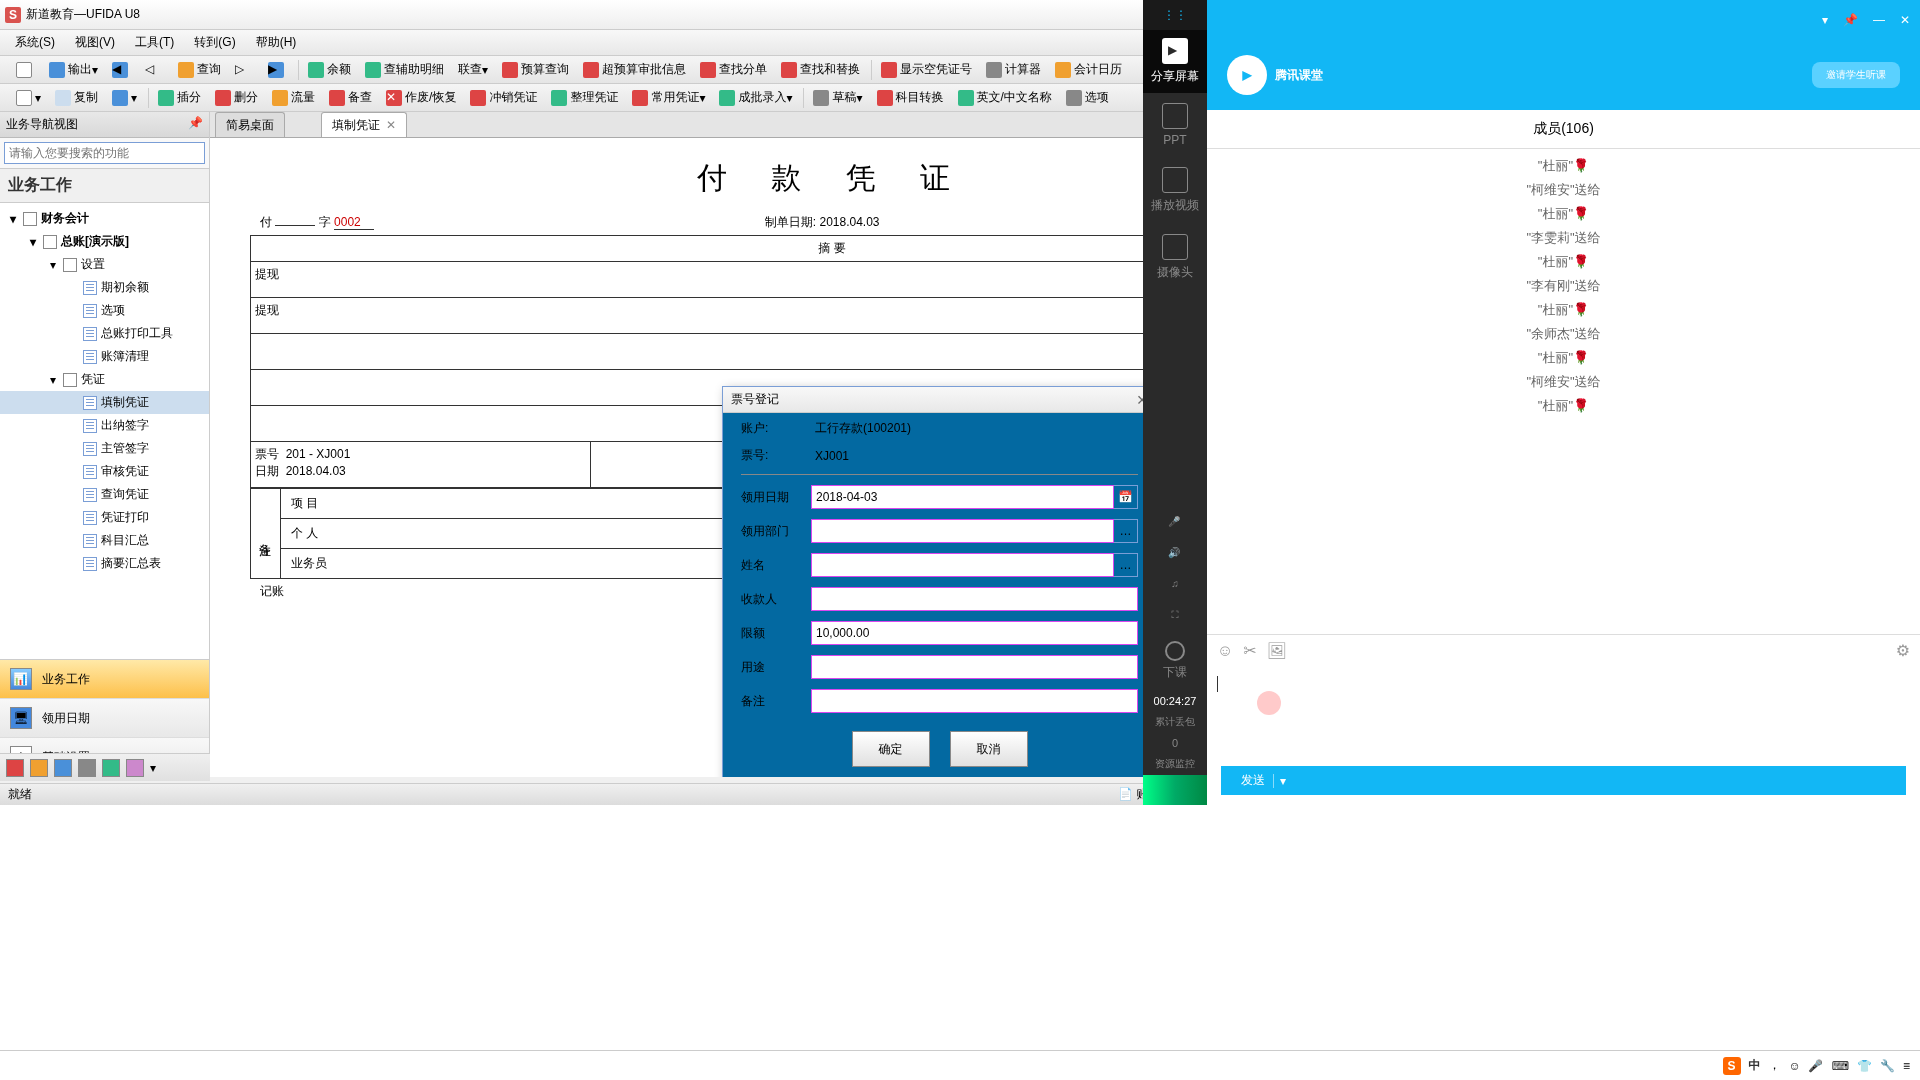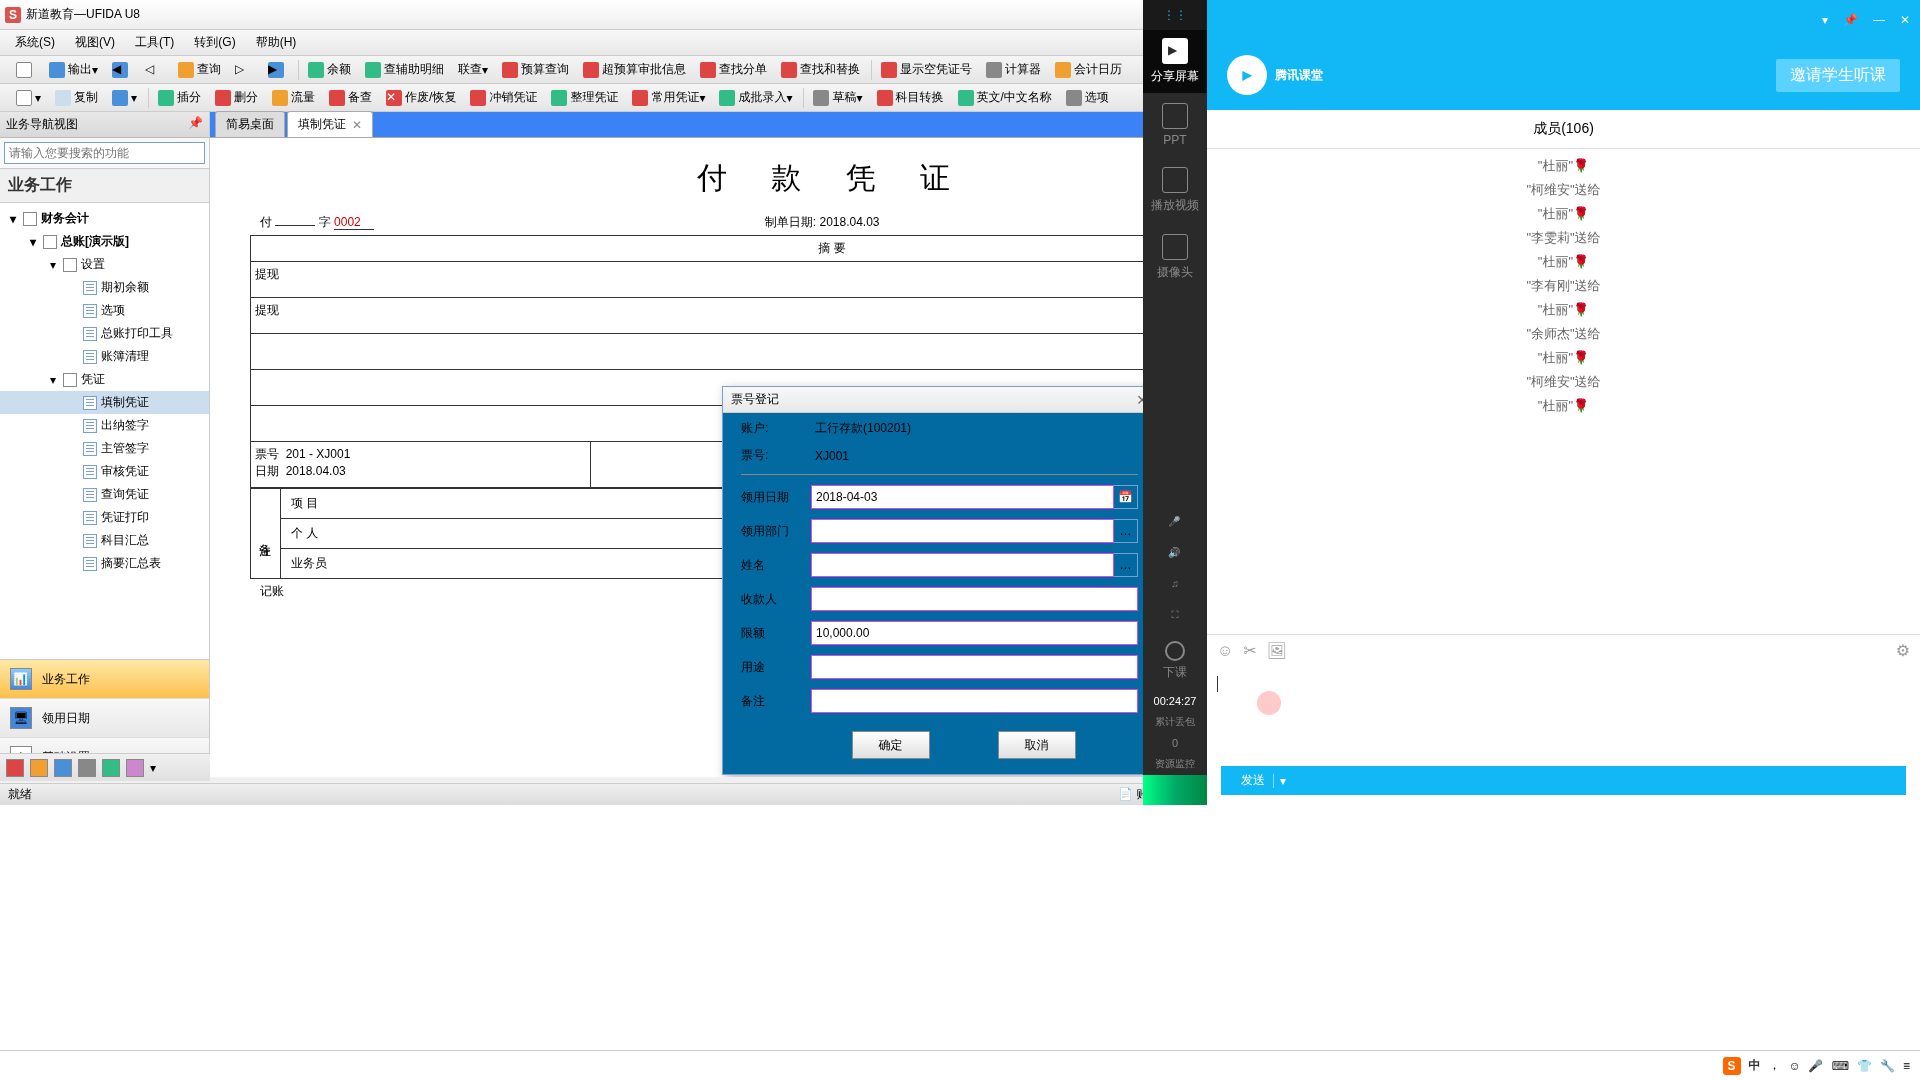--- a/index.html
+++ b/index.html
@@ -28,21 +28,21 @@
 .tree-item.selected { background: #cde; }
 .tree-toggle { width: 10px; margin-right: 3px; }
 .tree-icon { width: 14px; height: 14px; margin-right: 4px; background: #fff; border: 1px solid #888; }
 .tree-doc-icon { width: 14px; height: 14px; margin-right: 4px; background: #fff; border: 1px solid #7a9ed6; position: relative; }
 .tree-doc-icon::after { content: ''; position: absolute; top: 2px; left: 2px; right: 2px; height: 1px; background: #7a9ed6; box-shadow: 0 3px #7a9ed6, 0 6px #7a9ed6; }
 .sidebar-tabs { border-top: 1px solid #ccc; }
 .stab { display: flex; align-items: center; padding: 8px 10px; border-bottom: 1px solid #ddd; cursor: pointer; background: linear-gradient(#f8f8f8, #e8e8e8); }
 .stab.active { background: linear-gradient(#ffe9a8, #fdc04a); }
 .stab-icon { width: 22px; height: 22px; margin-right: 10px; border: 1px solid #888; background: #fff; display: flex; align-items: center; justify-content: center; }
 .content { flex: 1; background: #fff; display: flex; flex-direction: column; }
-.tabs { height: 26px; background: #3b82f6; display: flex; align-items: flex-end; padding: 0 5px; border-bottom: 1px solid #aaa; }
+.tabs { height: 26px; background: #e5e5e5; display: flex; padding: 0 5px; border-bottom: 1px solid #aaa; gap: 34px; }
 .tab { padding: 4px 10px; background: #ddd; border: 1px solid #aaa; border-bottom: none; margin-right: 2px; border-radius: 3px 3px 0 0; display: flex; align-items: center; cursor: pointer; }
 .tab.active { background: #fff; }
 .tab-close { margin-left: 6px; color: #888; }
 .doc-area { flex: 1; padding: 20px 40px; overflow: auto; position: relative; }
 .doc-title { font-size: 30px; text-align: center; letter-spacing: 18px; margin-bottom: 15px; }
 .doc-header { display: flex; justify-content: space-between; padding: 0 10px; }
 .doc-header span { display: inline-block; }
 .doc-header .num { border-bottom: 1px solid #333; min-width: 40px; color: #c00; }
 .doc-table { border: 1px solid #333; margin-top: 4px; }
 .doc-table-header { display: flex; border-bottom: 1px solid #333; }
@@ -64,39 +64,39 @@
 .modal-title { height: 26px; background: linear-gradient(#f8f8f8, #e8e8e8); display: flex; align-items: center; justify-content: space-between; padding: 0 8px; border-bottom: 1px solid #ccc; }
 .modal-close { cursor: pointer; font-size: 14px; color: #666; }
 .modal-body { padding: 7px 18px; }
 .modal-row { display: flex; align-items: center; margin-bottom: 10px; }
 .modal-label { width: 70px; }
 .modal-input { flex: 1; height: 24px; border: 1px solid #d946ef; padding: 0 4px; background: #fff; }
 .modal-input-btn { width: 24px; height: 24px; border: 1px solid #7a9ed6; border-left: none; text-align: center; line-height: 22px; cursor: pointer; }
 .modal-static { flex: 1; padding: 0 4px; }
 .modal-sep { border-top: 1px solid #888; margin: 10px 0; }
 .modal-buttons { display: flex; justify-content: center; gap: 20px; padding: 8px 0; }
-.modal-btn { width: 78px; height: 28px; border: 1px solid #888; background: linear-gradient(#fff, #e0e0e0); cursor: pointer; margin-left: 48px; }
+.modal-btn { width: 78px; height: 36px; border: 1px solid #888; background: linear-gradient(#fff, #e0e0e0); cursor: pointer; }
 
 
 .stream-panel { position: absolute; left: 1143px; top: 0; width: 777px; height: 805px; display: flex; background: #fff; }
 .stream-sidebar { width: 64px; background: #2a2a2a; display: flex; flex-direction: column; align-items: center; color: #888; }
 .ss-top { width: 100%; height: 30px; background: #1a1a1a; }
 .ss-btn { width: 100%; padding: 10px 0; text-align: center; cursor: pointer; font-size: 10px; }
 .ss-btn.active { background: #0a0a0a; color: #fff; }
 .ss-icon { width: 26px; height: 26px; margin: 0 auto 4px; border: 1px solid #888; border-radius: 3px; }
 .ss-share { background: #1a1a1a; padding: 8px 0; color: #fff; }
 .ss-share .ss-icon { background: #fff; border: none; position: relative; }
 .ss-share .ss-icon::after { content: '▶'; color: #2a2a2a; position: absolute; left: 6px; top: 5px; font-size: 12px; }
 .ss-spacer { flex: 1; }
 .ss-timer { color: #fff; padding: 4px; font-size: 11px; text-align: center; }
 .chat-area { flex: 1; display: flex; flex-direction: column; }
 .chat-header { height: 40px; background: #12b7f5; display: flex; align-items: center; justify-content: flex-end; padding: 0 10px; color: #fff; }
 .chat-banner { height: 70px; background: #12b7f5; display: flex; align-items: center; justify-content: space-between; padding: 0 20px; }
 .banner-logo { display: flex; align-items: center; color: #fff; font-size: 24px; font-weight: bold; }
-.banner-btn { background: #5ad1ff; color: #fff; padding: 6px 14px; font-size: 16px; border-radius: 2px; cursor: pointer; }
+.banner-btn { background: #5ad1ff; color: #fff; padding: 6px 14px; font-size: 10px; border-radius: 8px; cursor: pointer; }
 .chat-tabs { display: flex; border-bottom: 1px solid #ddd; }
 .chat-tab { flex: 1; text-align: center; padding: 10px; cursor: pointer; font-size: 14px; }
 .chat-tab.active { color: #12b7f5; border-bottom: 2px solid #12b7f5; }
 .chat-messages { flex: 1; overflow-y: auto; padding: 8px 14px; }
 .chat-msg { margin-bottom: 6px; text-align: center; font-size: 13px; color: #666; }
 .chat-input-bar { border-top: 1px solid #ddd; padding: 6px 10px; display: flex; align-items: center; gap: 10px; }
 .chat-input-area { height: 100px; padding: 10px; position: relative; }
 .cursor-dot { position: absolute; left: 50px; top: 25px; width: 24px; height: 24px; background: rgba(255,150,150,0.5); border-radius: 50%; }
 .chat-send { background: #12b7f5; color: #fff; padding: 6px 20px; border: none; cursor: pointer; float: right; margin: 0 14px 10px; font-size: 13px; display: flex; align-items: center; }
 .chat-send-arrow { border-left: 1px solid rgba(255,255,255,0.5); padding-left: 6px; margin-left: 8px; }

